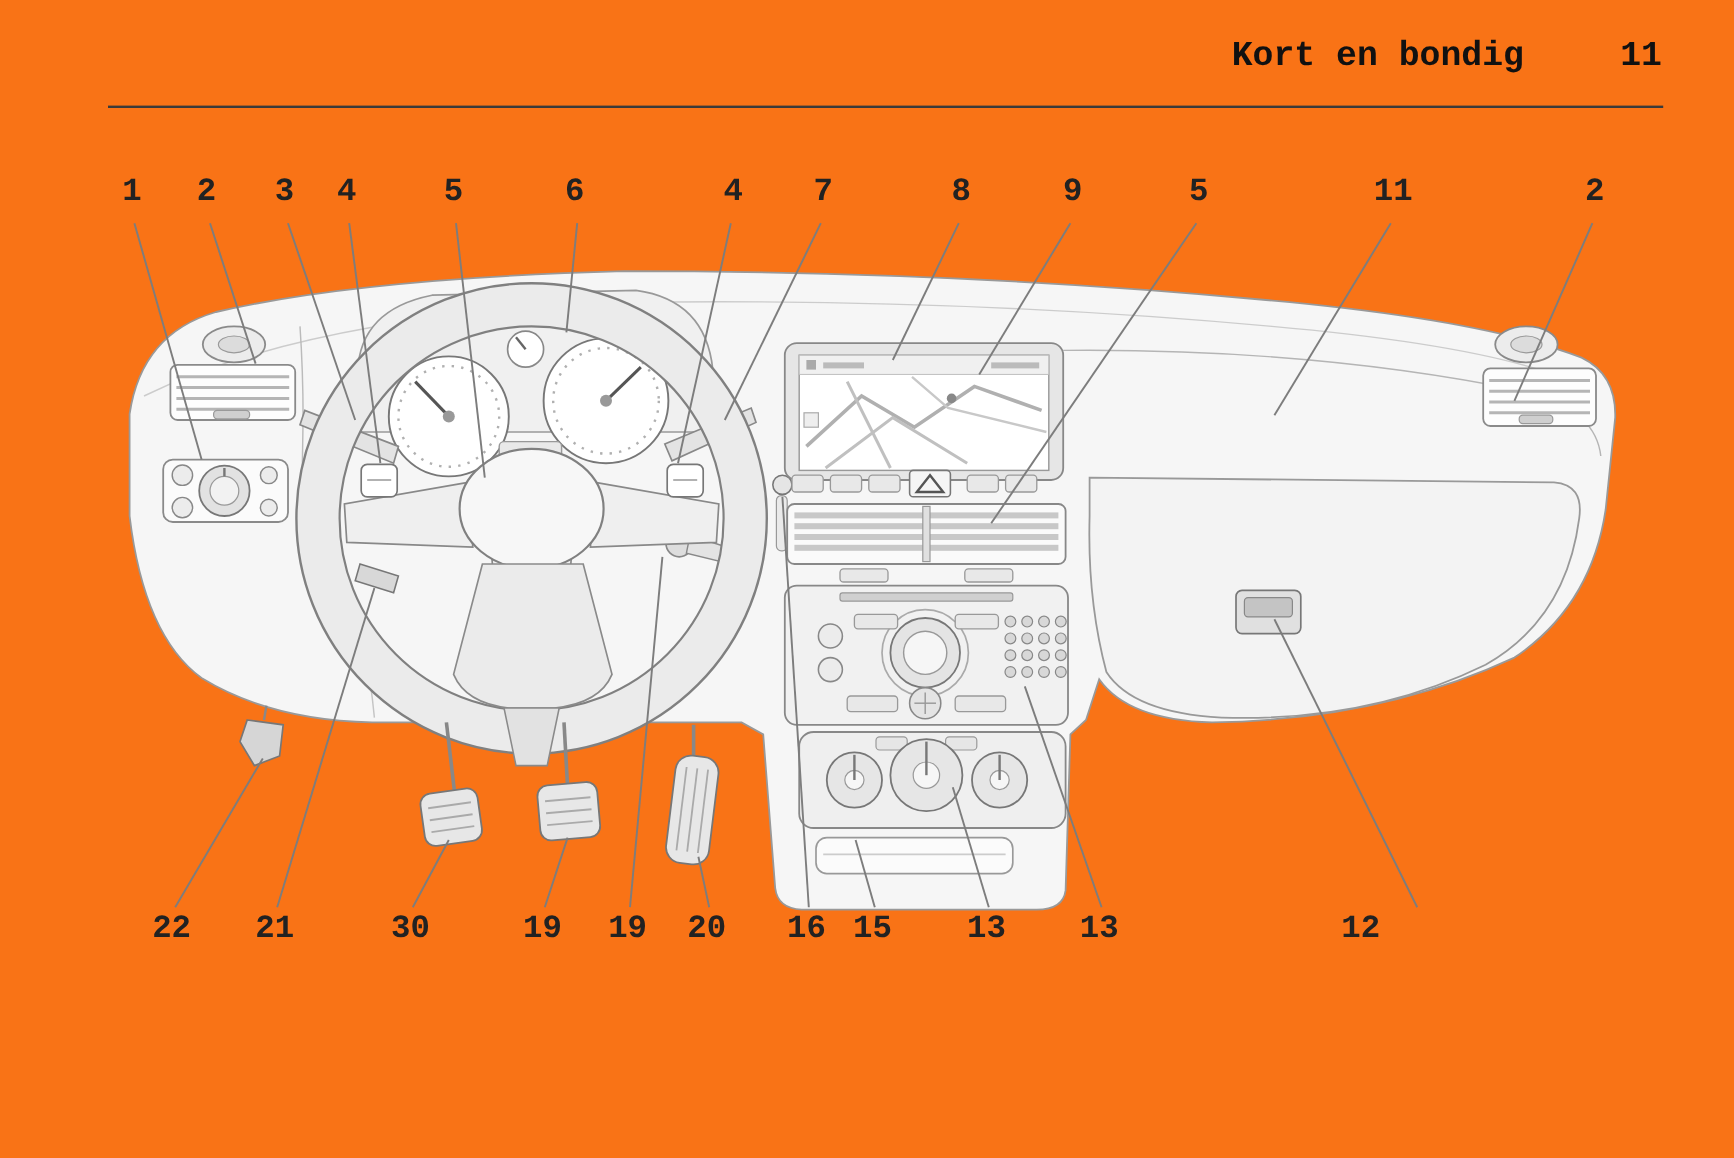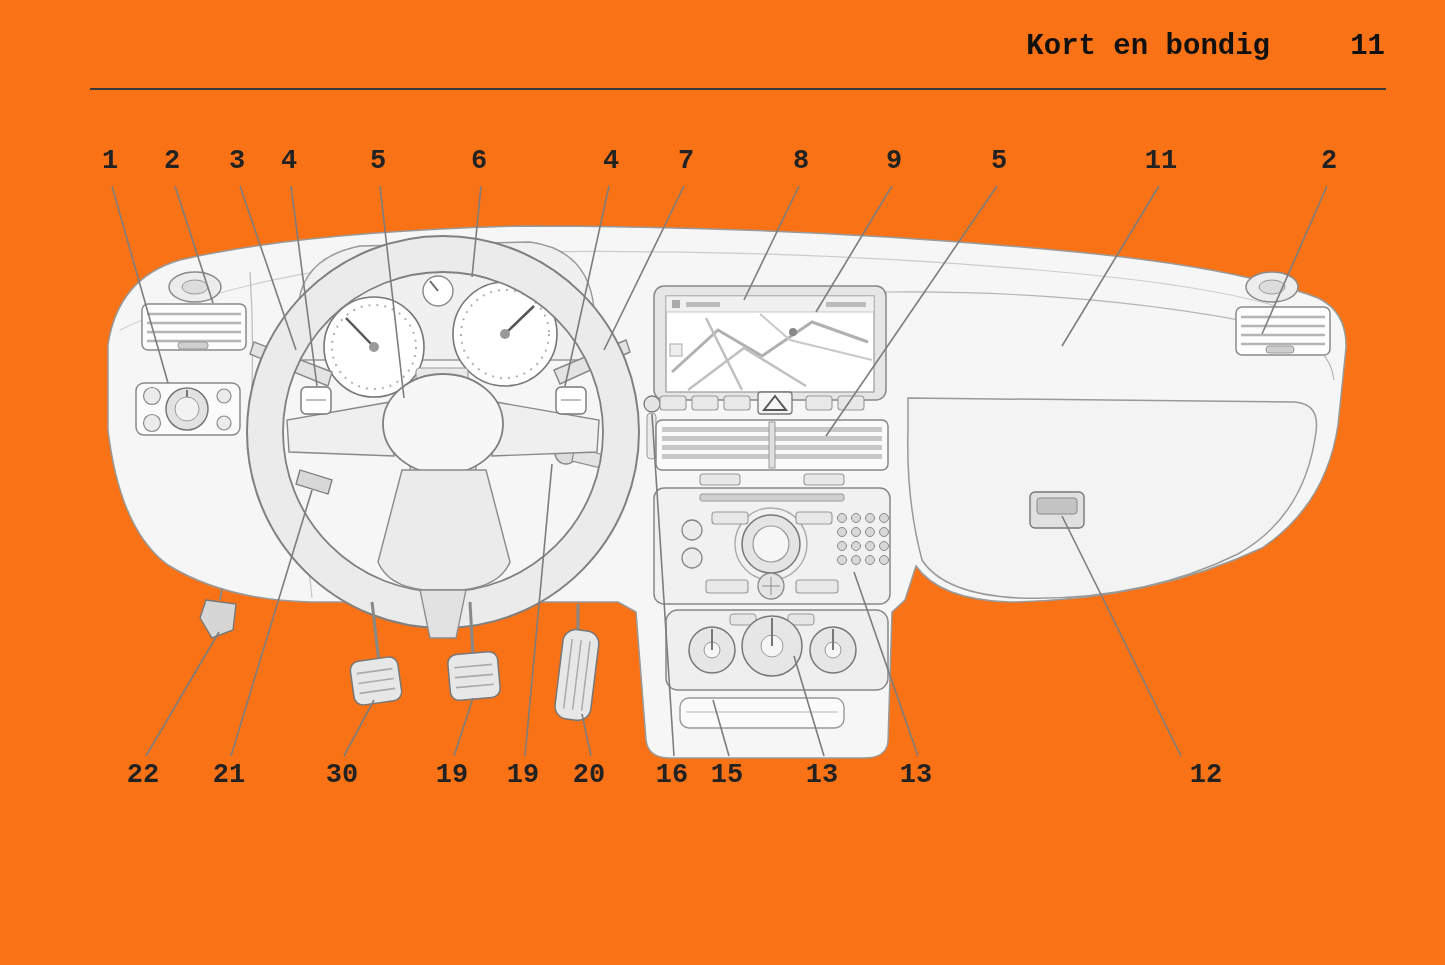--- a/index.html
+++ b/index.html
@@ -326,16 +326,16 @@
     <span class="callout bottom" style="left:143px">22</span>
     <span class="callout bottom" style="left:229px">21</span>
     <span class="callout bottom" style="left:342px">30</span>
     <span class="callout bottom" style="left:452px">19</span>
     <span class="callout bottom" style="left:523px">19</span>
     <span class="callout bottom" style="left:589px">20</span>
     <span class="callout bottom" style="left:672px">16</span>
     <span class="callout bottom" style="left:727px">15</span>
     <span class="callout bottom" style="left:822px">13</span>
     <span class="callout bottom" style="left:916px">13</span>
-    <span class="callout bottom" style="left:1206px">12</span>
+    <span class="callout bottom" style="left:1134px">12</span>
   </div>
 
 </div>
 
 </body></html>

